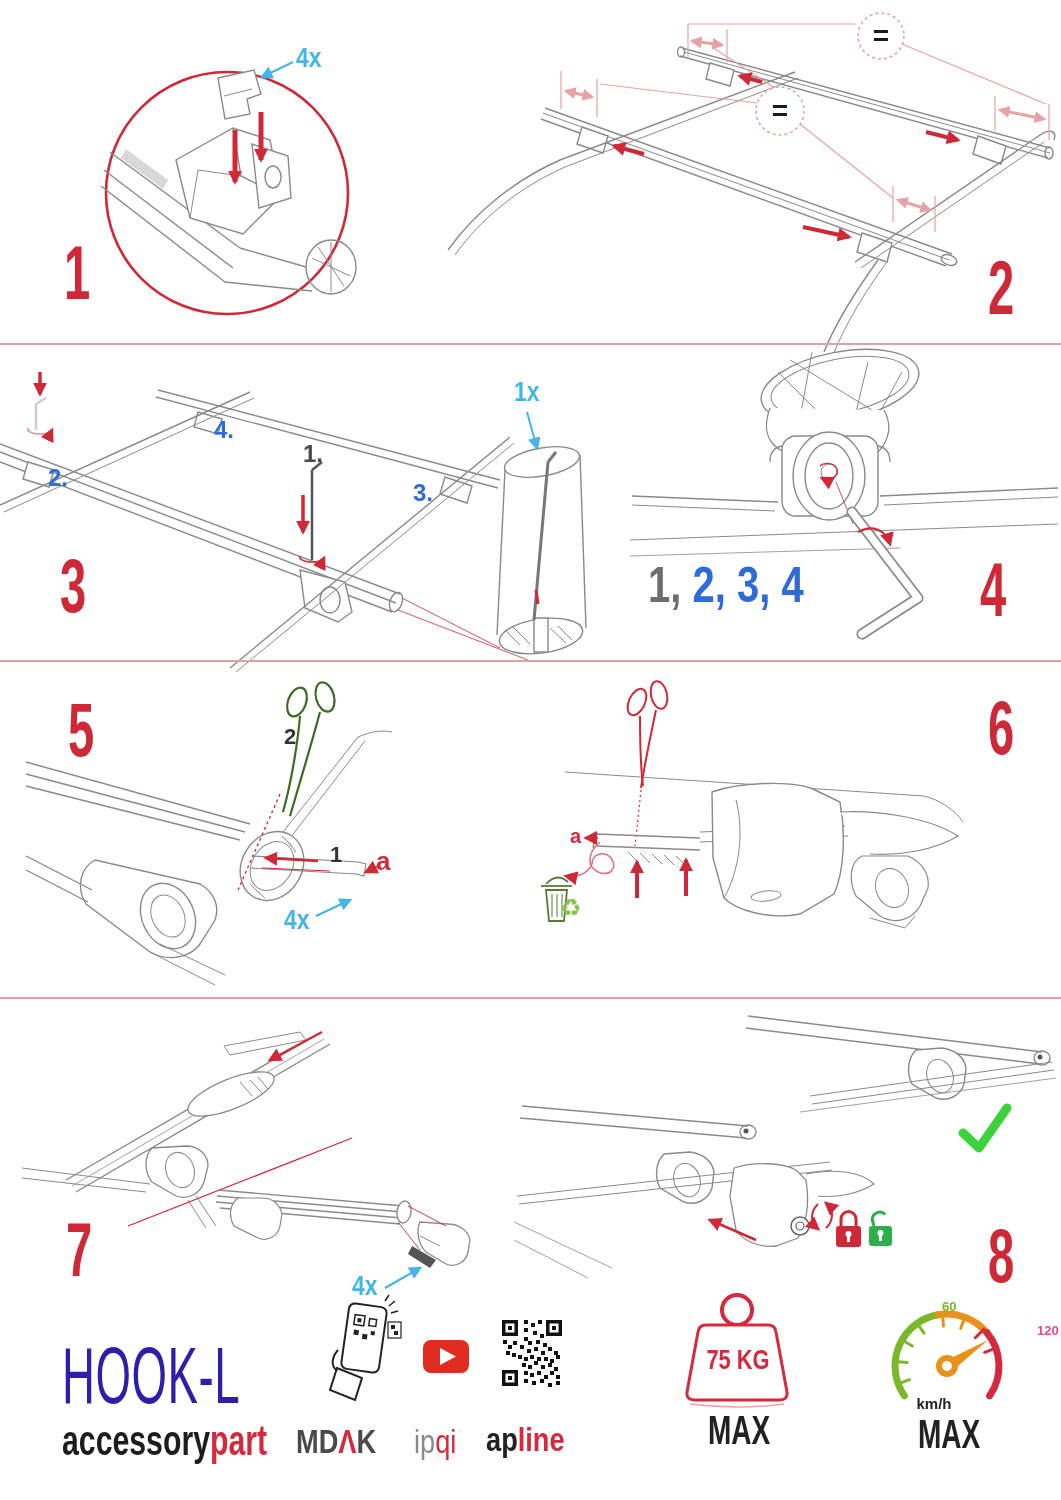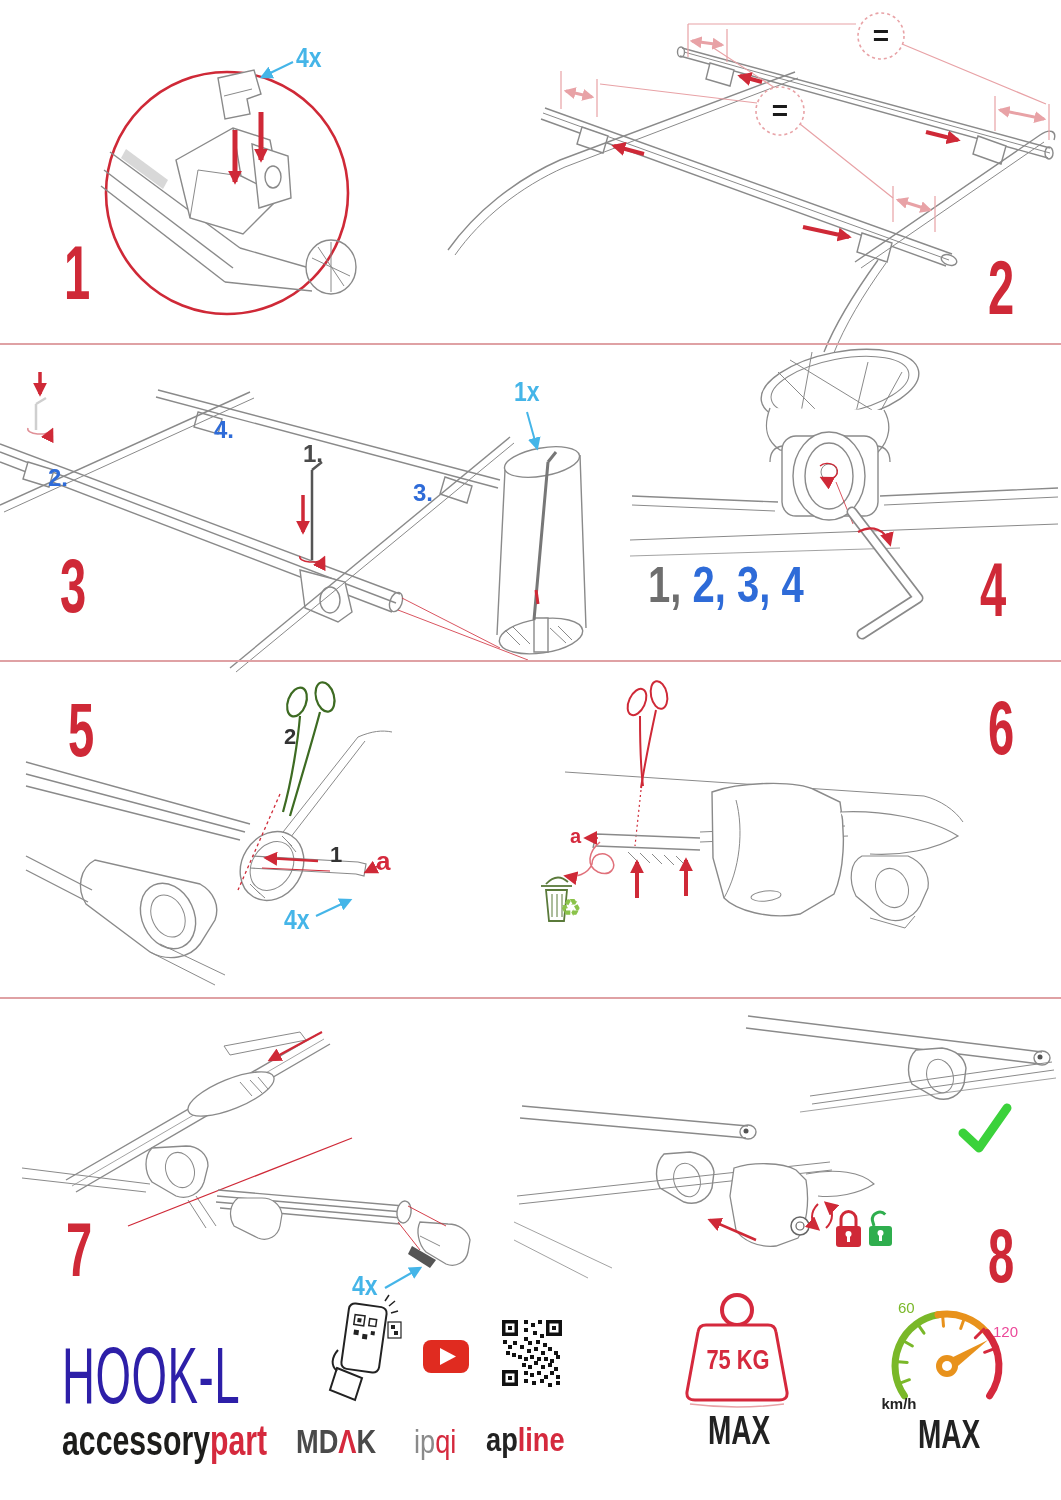--- a/index.html
+++ b/index.html
@@ -23,21 +23,21 @@
   .brand{font-size:42px;font-weight:700;transform:scaleX(.72);transform-origin:left top;}
   .brand .k{color:#1d1d1b;} .brand .r{color:#d5293d;}
   .partner{font-size:34px;font-weight:700;transform:scaleX(.8);transform-origin:left top;color:#4a4a4a;}
   .partner .r{color:#d5293d;}
   .partner.thin{font-weight:400;color:#8a8a8a;}
   .partner .k{color:#222;}
   .w75{left:695px;top:1346px;width:86px;text-align:center;font-size:28px;font-weight:700;
        color:#d5293d;transform:scaleX(.78);transform-origin:center top;}
   .maxlbl{width:86px;text-align:center;font-size:40px;font-weight:600;color:#222;
           transform:scaleX(.7);transform-origin:center top;}
-  .spdtick{font-size:15px;font-weight:400;}
+  .spdtick{font-size:13px;font-weight:700;margin-left:44px;}
   .kmh{width:86px;text-align:center;font-size:15px;font-weight:600;color:#222;}
 </style>
 </head>
 <body>
 
 <div id="page">
 
 <svg class="art" width="1061" height="1500" viewBox="0 0 1061 1500">
   <defs>
     <marker id="aR" markerUnits="userSpaceOnUse" markerWidth="14" markerHeight="14" viewBox="0 0 10 10" refX="8" refY="5" orient="auto-start-reverse">
@@ -373,16 +373,16 @@
 
 <div class="abs product" style="left:62px;top:1336px;">HOOK-L</div>
 <div class="abs brand" style="left:62px;top:1420px;"><span class="k">accessory</span><span class="r">part</span></div>
 <div class="abs partner" style="left:296px;top:1424px;"><span>MD</span><span class="r">Λ</span><span>K</span></div>
 <div class="abs partner thin" style="left:414px;top:1424px;"><span>ip</span><span class="r">qi</span></div>
 <div class="abs partner" style="left:486px;top:1422px;font-weight:600;"><span class="k">ap</span><span class="r">line</span></div>
 <div class="abs w75">75 KG</div>
 <div class="abs maxlbl" style="left:695px;top:1410px;">MAX</div>
 <div class="abs spdtick" style="left:898px;top:1300px;color:#7ab829;">60</div>
 <div class="abs spdtick" style="left:993px;top:1324px;color:#ec4899;">120</div>
-<div class="abs kmh" style="left:856px;top:1396px;">km/h</div>
+<div class="abs kmh" style="left:891px;top:1396px;">km/h</div>
 <div class="abs maxlbl" style="left:905px;top:1414px;">MAX</div>
 
 </div>
 
 </body></html>

